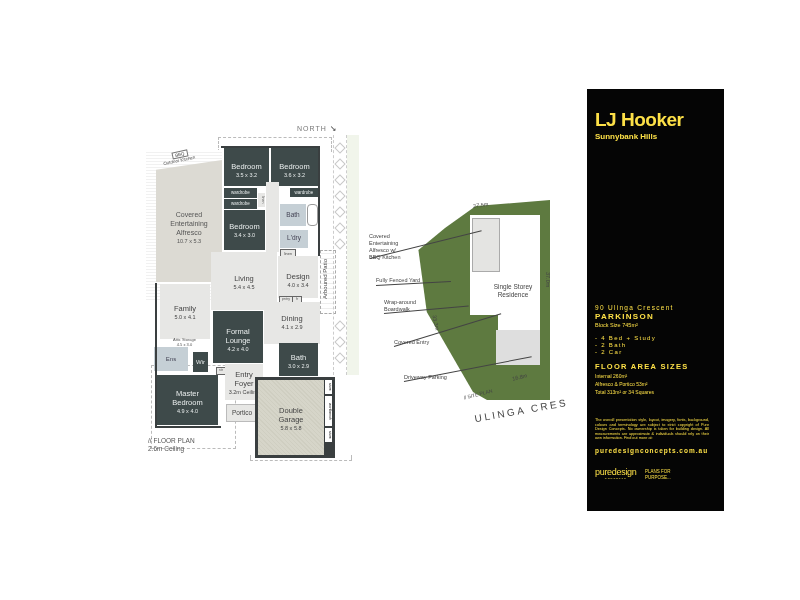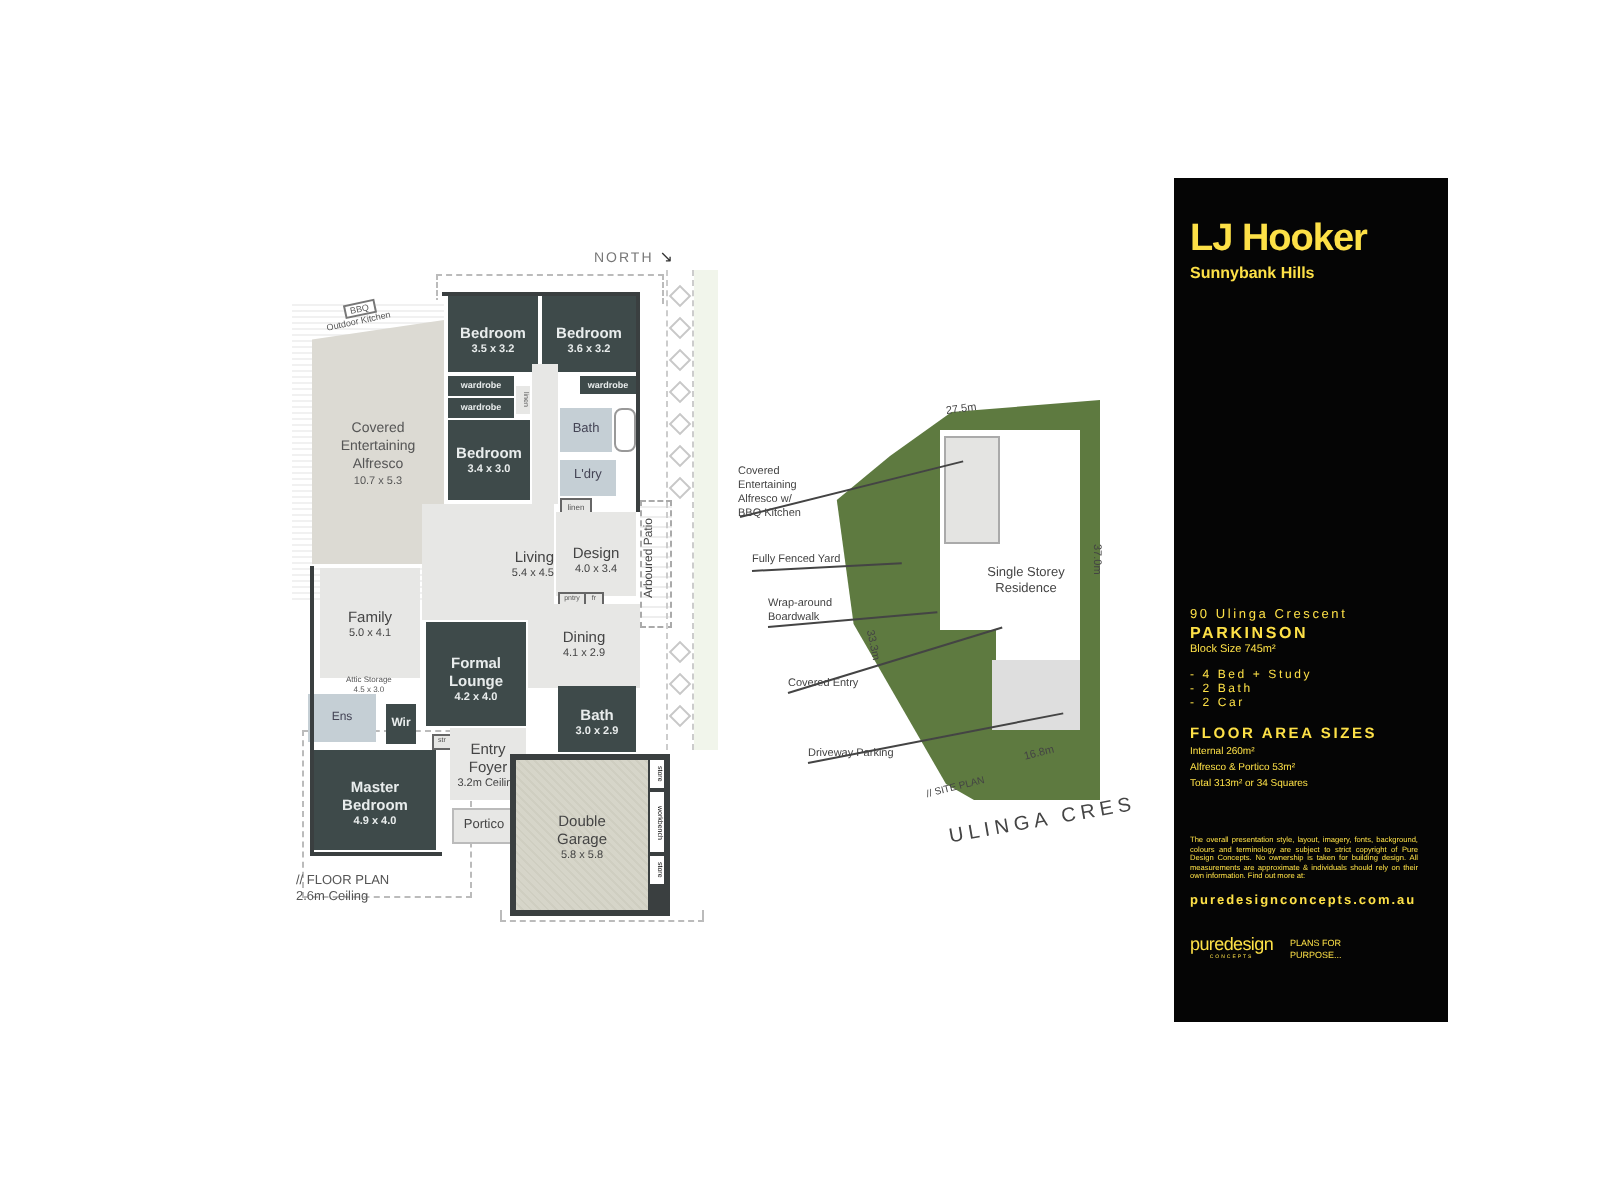--- a/index.html
+++ b/index.html
@@ -1,18 +1,18 @@
 <!DOCTYPE html>
 <html><head>
 <meta charset="utf-8">
 <style>
   html, body { margin:0; padding:0; }
   body { width:800px; height:600px; background:#ffffff; position:relative; overflow:hidden; font-family:"Liberation Sans", sans-serif; }
   .abs { position:absolute; }
-  .room-dark { background:#3e4a4a; color:#e8ecec;font-weight:bold; }
+  .room-dark { background:#3e4a4a; color:#e8ecec; }
   .room-light { background:#e7e7e5; color:#555; }
   .room-beige { background:#dcdad3; color:#555; }
   .room-wet { background:#c5cfd5; color:#445; }
   .room-garage { background:#d6d5c9; color:#555; }
   .wall { background:#3a3f40; }
   .rl { position:absolute; text-align:center; font-size:7.5px; line-height:9px; width:100%; }
   .rl .dim { font-size:5.5px; display:block; }
   .dash { border:1px dashed #bbb; }
   .small { font-size:5px; color:#555; }
   .sidebar { position:absolute; left:569px; top:89px; width:137px; height:422px; background:#050505; color:#fde047;margin-left:18px; }
@@ -57,21 +57,21 @@
   <div class="abs room-dark" style="left:290px;top:188px;width:28px;height:9px;font-size:4.5px;text-align:center;line-height:9px;">wardrobe</div>
   <div class="abs room-dark" style="left:224px;top:210px;width:41px;height:40px;">
     <div class="rl" style="top:12px;"><span>Bedroom</span><span class="dim">3.4 x 3.0</span></div>
   </div>
   <div class="abs room-wet" style="left:280px;top:204px;width:26px;height:22px;font-size:6.5px;text-align:center;line-height:22px;">Bath</div>
   <div class="abs" style="left:307px;top:204px;width:9px;height:20px;border:1px solid #999;border-radius:4px;background:#fff;"></div>
   <div class="abs room-wet" style="left:280px;top:230px;width:28px;height:18px;font-size:6.5px;text-align:center;line-height:16px;">L'dry</div>
   <div class="abs room-light" style="left:280px;top:249px;width:14px;height:7px;font-size:4px;text-align:center;line-height:7px;border:1px solid #666;">linen</div>
 
   <div class="abs room-light" style="left:211px;top:252px;width:66px;height:58px;">
-    <div class="rl" style="top:22px;color:#444;text-align:right;"><span>Living</span><span class="dim">5.4 x 4.5</span></div>
+    <div class="rl" style="top:22px;color:#444;"><span>Living</span><span class="dim">5.4 x 4.5</span></div>
   </div>
   <div class="abs room-light" style="left:278px;top:256px;width:40px;height:42px;">
     <div class="rl" style="top:16px;color:#444;"><span>Design</span><span class="dim">4.0 x 3.4</span></div>
   </div>
   <div class="abs room-light" style="left:279px;top:296px;width:12px;height:6px;font-size:3.5px;text-align:center;border:1px solid #666;">pntry</div>
   <div class="abs room-light" style="left:292px;top:296px;width:8px;height:6px;font-size:3.5px;text-align:center;border:1px solid #666;">fr</div>
 
   <div class="abs" style="left:320px;top:250px;width:14px;height:62px;border:1px dashed #aaa;background:repeating-linear-gradient(0deg,#fff 0 4px,#eee 4px 5px);">
     <div class="abs" style="left:1px;top:8px;writing-mode:vertical-rl;transform:rotate(180deg);font-size:6px;color:#444;">Arboured Patio</div>
   </div>

